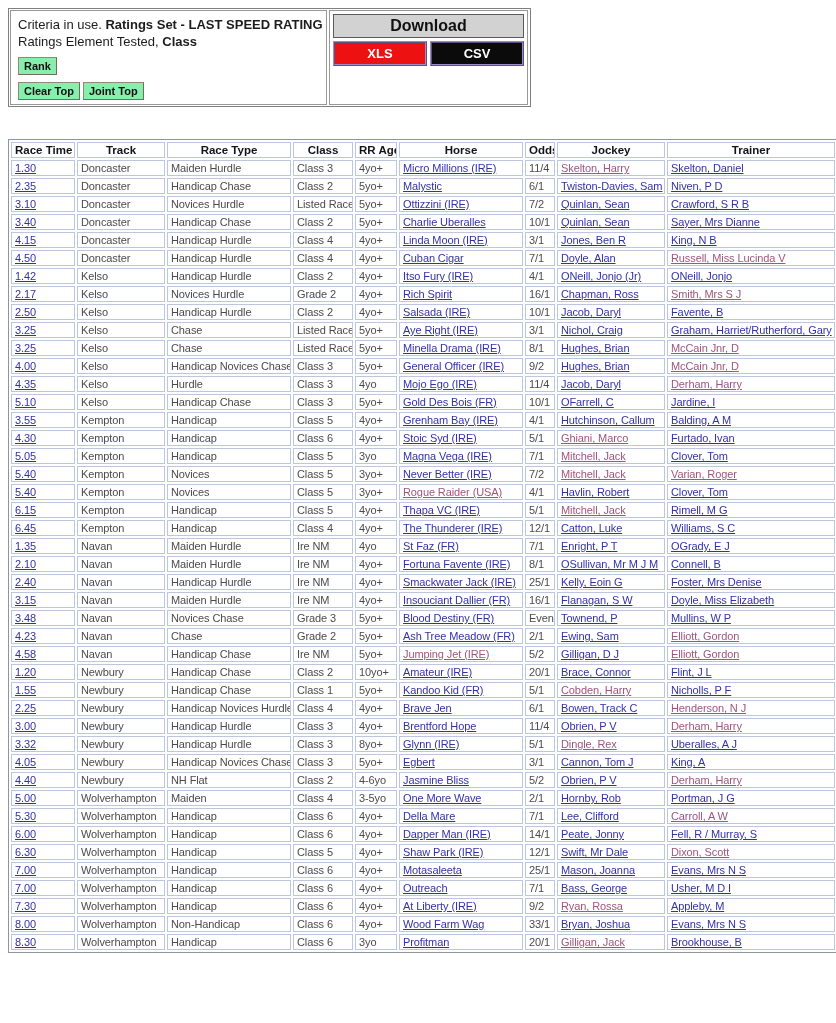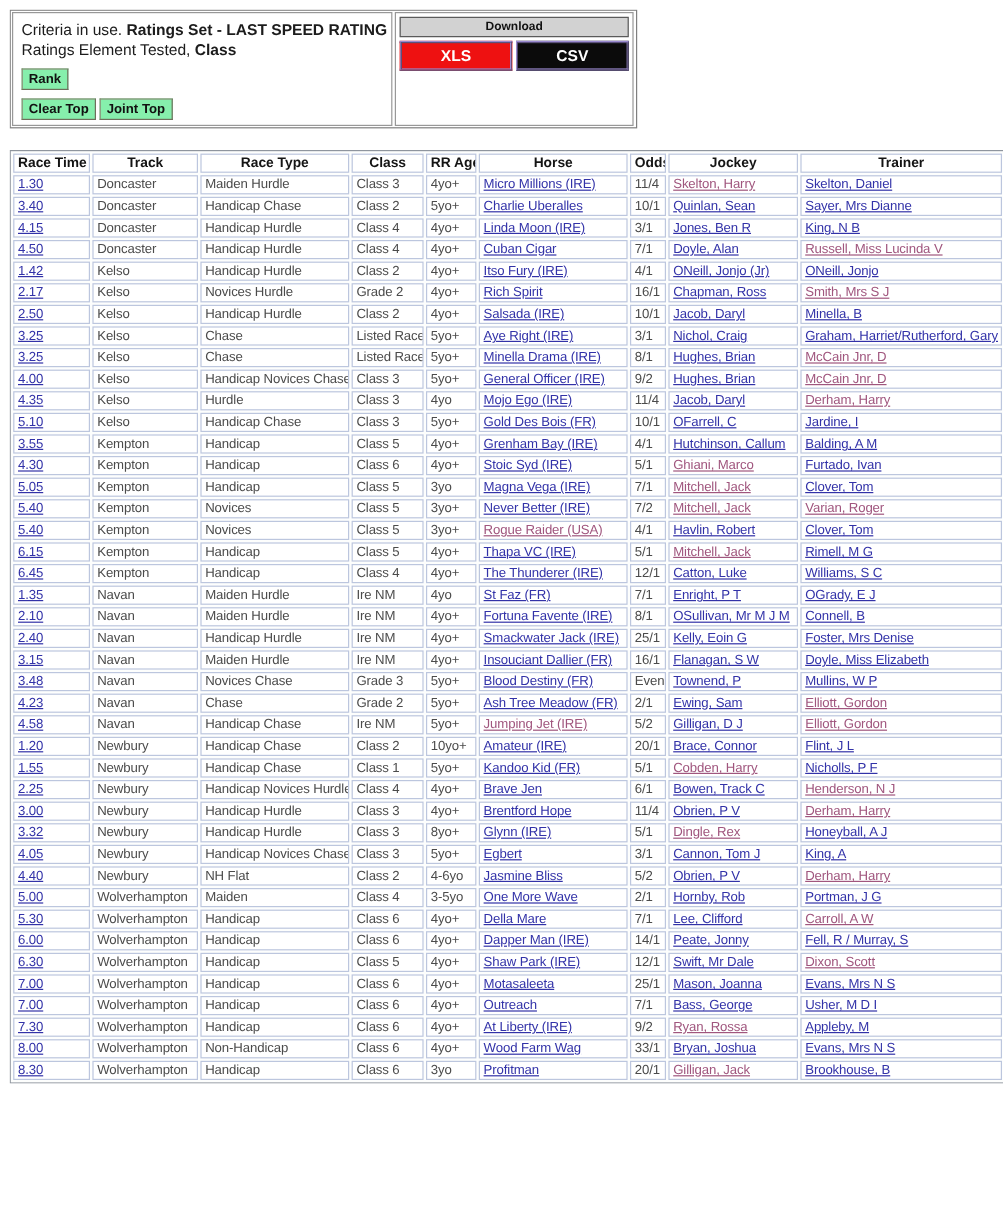--- a/index.html
+++ b/index.html
@@ -1,28 +1,28 @@
 <!DOCTYPE html>
 <html style="--link-color: #3232a8; --visited-color: #a0567e; --xls-bg: #ee1111; --csv-bg: #0b0b0b;"><head>
 <meta charset="utf-8">
 <style>
   html,body{margin:0;padding:0;background:#fff;}
   body{margin:8px;font-family:"Liberation Sans","DejaVu Sans",sans-serif;color:#222;width:828px;}
 
   
-  .top-table{display:flex;gap:2px;border:1px solid #7f7f7f;padding:1px;width:523px;box-sizing:border-box;background:#fff;margin-bottom:18px;}
+  .top-table{display:flex;gap:2px;border:1px solid #7f7f7f;padding:1px;width:523px;box-sizing:border-box;background:#fff;margin-bottom:32px;}
   .top-cell{border:1px solid #989898;box-sizing:border-box;background:#fff;}
   .crit-cell{width:317px;padding:5px 7px 4px 7px;}
   .dl-cell{width:199px;padding:3px;}
   .crit-line{font-size:13px;line-height:17px;color:#1c1c1c;white-space:nowrap;}
   .crit-line b{font-weight:bold;}
   .btn-row{margin-top:6px;}
   .btn{display:inline-block;background:#86efac;border:1px solid #8c8c76;border-right-color:#6f6f5c;border-bottom-color:#6f6f5c;
        font-family:inherit;font-size:11px;font-weight:bold;color:#111;padding:2px 5px;cursor:pointer;margin-right:3px;}
-  .dl-header{background:#d2d2d2;border:1px solid #5a5a5a;text-align:center;font-weight:bold;font-size:10px;padding:2px 0;color:#111;}
+  .dl-header{background:#d2d2d2;border:1px solid #5a5a5a;text-align:center;font-weight:bold;font-size:16px;padding:2px 0;color:#111;}
   .dl-btns{display:flex;gap:3px;margin-top:3px;}
   .dl-btn{flex:1;text-align:center;font-weight:bold;font-size:13px;color:#fff;padding:3px 14px;
           border:2px ridge #9a8ad0;cursor:pointer;text-decoration:none;display:block;}
   .dl-btn.xls{background:var(--xls-bg,#ee1111);}
   .dl-btn.csv{background:var(--csv-bg,#0b0b0b);}
 
   
   table.rt{border-collapse:separate;border-spacing:2px;table-layout:fixed;width:828px;
            border:1px solid #8f959e;background:#fdfefd;}
   table.rt th, table.rt td{border:1px solid #bcc6de;background:#fff;overflow:hidden;white-space:nowrap;
@@ -86,20 +86,42 @@
         <td>Doncaster</td>
         <td>Maiden Hurdle</td>
         <td>Class 3</td>
         <td>4yo+</td>
         <td><a class="lnk">Micro Millions (IRE)</a></td>
         <td>11/4</td>
         <td><a class="lnk v">Skelton, Harry</a></td>
         <td><a class="lnk">Skelton, Daniel</a></td>
       </tr>
       <tr>
+        <td><a class="lnk">2.35</a></td>
+        <td>Doncaster</td>
+        <td>Handicap Chase</td>
+        <td>Class 2</td>
+        <td>5yo+</td>
+        <td><a class="lnk">Malystic</a></td>
+        <td>6/1</td>
+        <td><a class="lnk">Twiston-Davies, Sam</a></td>
+        <td><a class="lnk">Niven, P D</a></td>
+      </tr>
+      <tr>
+        <td><a class="lnk">3.10</a></td>
+        <td>Doncaster</td>
+        <td>Novices Hurdle</td>
+        <td>Listed Race</td>
+        <td>5yo+</td>
+        <td><a class="lnk">Ottizzini (IRE)</a></td>
+        <td>7/2</td>
+        <td><a class="lnk">Quinlan, Sean</a></td>
+        <td><a class="lnk">Crawford, S R B</a></td>
+      </tr>
+      <tr>
         <td><a class="lnk">3.40</a></td>
         <td>Doncaster</td>
         <td>Handicap Chase</td>
         <td>Class 2</td>
         <td>5yo+</td>
         <td><a class="lnk">Charlie Uberalles</a></td>
         <td>10/1</td>
         <td><a class="lnk">Quinlan, Sean</a></td>
         <td><a class="lnk">Sayer, Mrs Dianne</a></td>
       </tr>
@@ -149,21 +171,21 @@
       </tr>
       <tr>
         <td><a class="lnk">2.50</a></td>
         <td>Kelso</td>
         <td>Handicap Hurdle</td>
         <td>Class 2</td>
         <td>4yo+</td>
         <td><a class="lnk">Salsada (IRE)</a></td>
         <td>10/1</td>
         <td><a class="lnk">Jacob, Daryl</a></td>
-        <td><a class="lnk">Minella, B</a></td>
+        <td><a class="lnk">Favente, B</a></td>
       </tr>
       <tr>
         <td><a class="lnk">3.25</a></td>
         <td>Kelso</td>
         <td>Chase</td>
         <td>Listed Race</td>
         <td>5yo+</td>
         <td><a class="lnk">Aye Right (IRE)</a></td>
         <td>3/1</td>
         <td><a class="lnk">Nichol, Craig</a></td>
@@ -413,21 +435,21 @@
       </tr>
       <tr>
         <td><a class="lnk">3.32</a></td>
         <td>Newbury</td>
         <td>Handicap Hurdle</td>
         <td>Class 3</td>
         <td>8yo+</td>
         <td><a class="lnk">Glynn (IRE)</a></td>
         <td>5/1</td>
         <td><a class="lnk v">Dingle, Rex</a></td>
-        <td><a class="lnk">Honeyball, A J</a></td>
+        <td><a class="lnk">Uberalles, A J</a></td>
       </tr>
       <tr>
         <td><a class="lnk">4.05</a></td>
         <td>Newbury</td>
         <td>Handicap Novices Chase</td>
         <td>Class 3</td>
         <td>5yo+</td>
         <td><a class="lnk">Egbert</a></td>
         <td>3/1</td>
         <td><a class="lnk">Cannon, Tom J</a></td>

